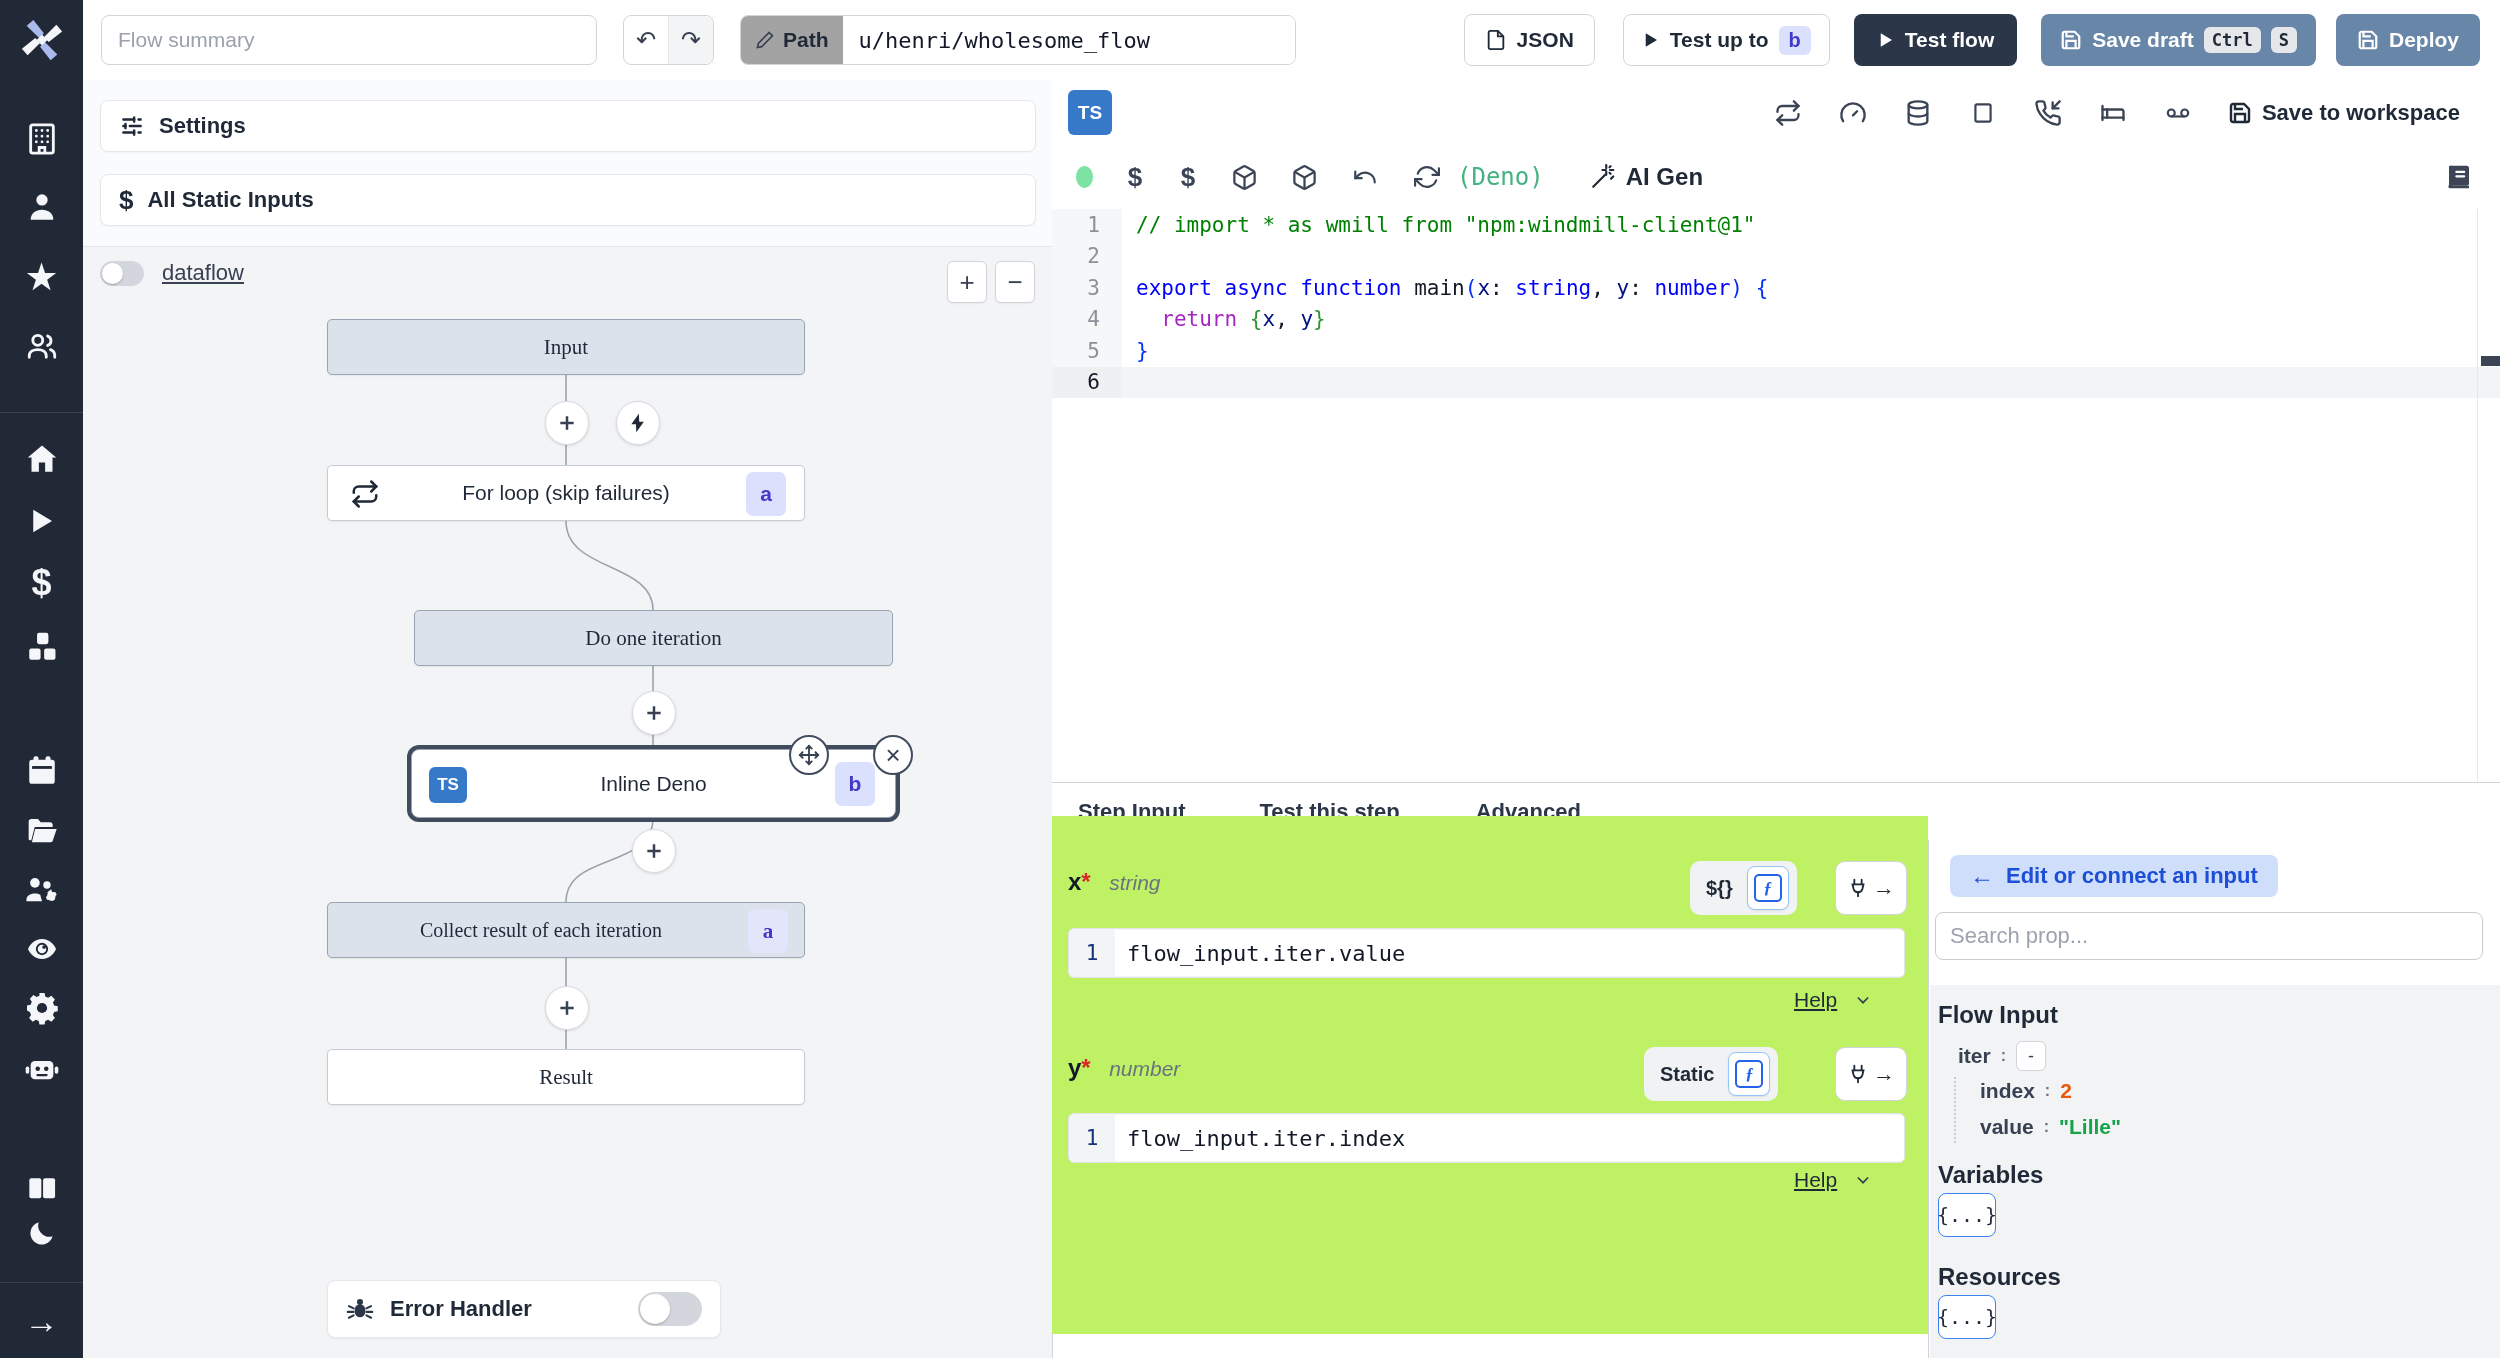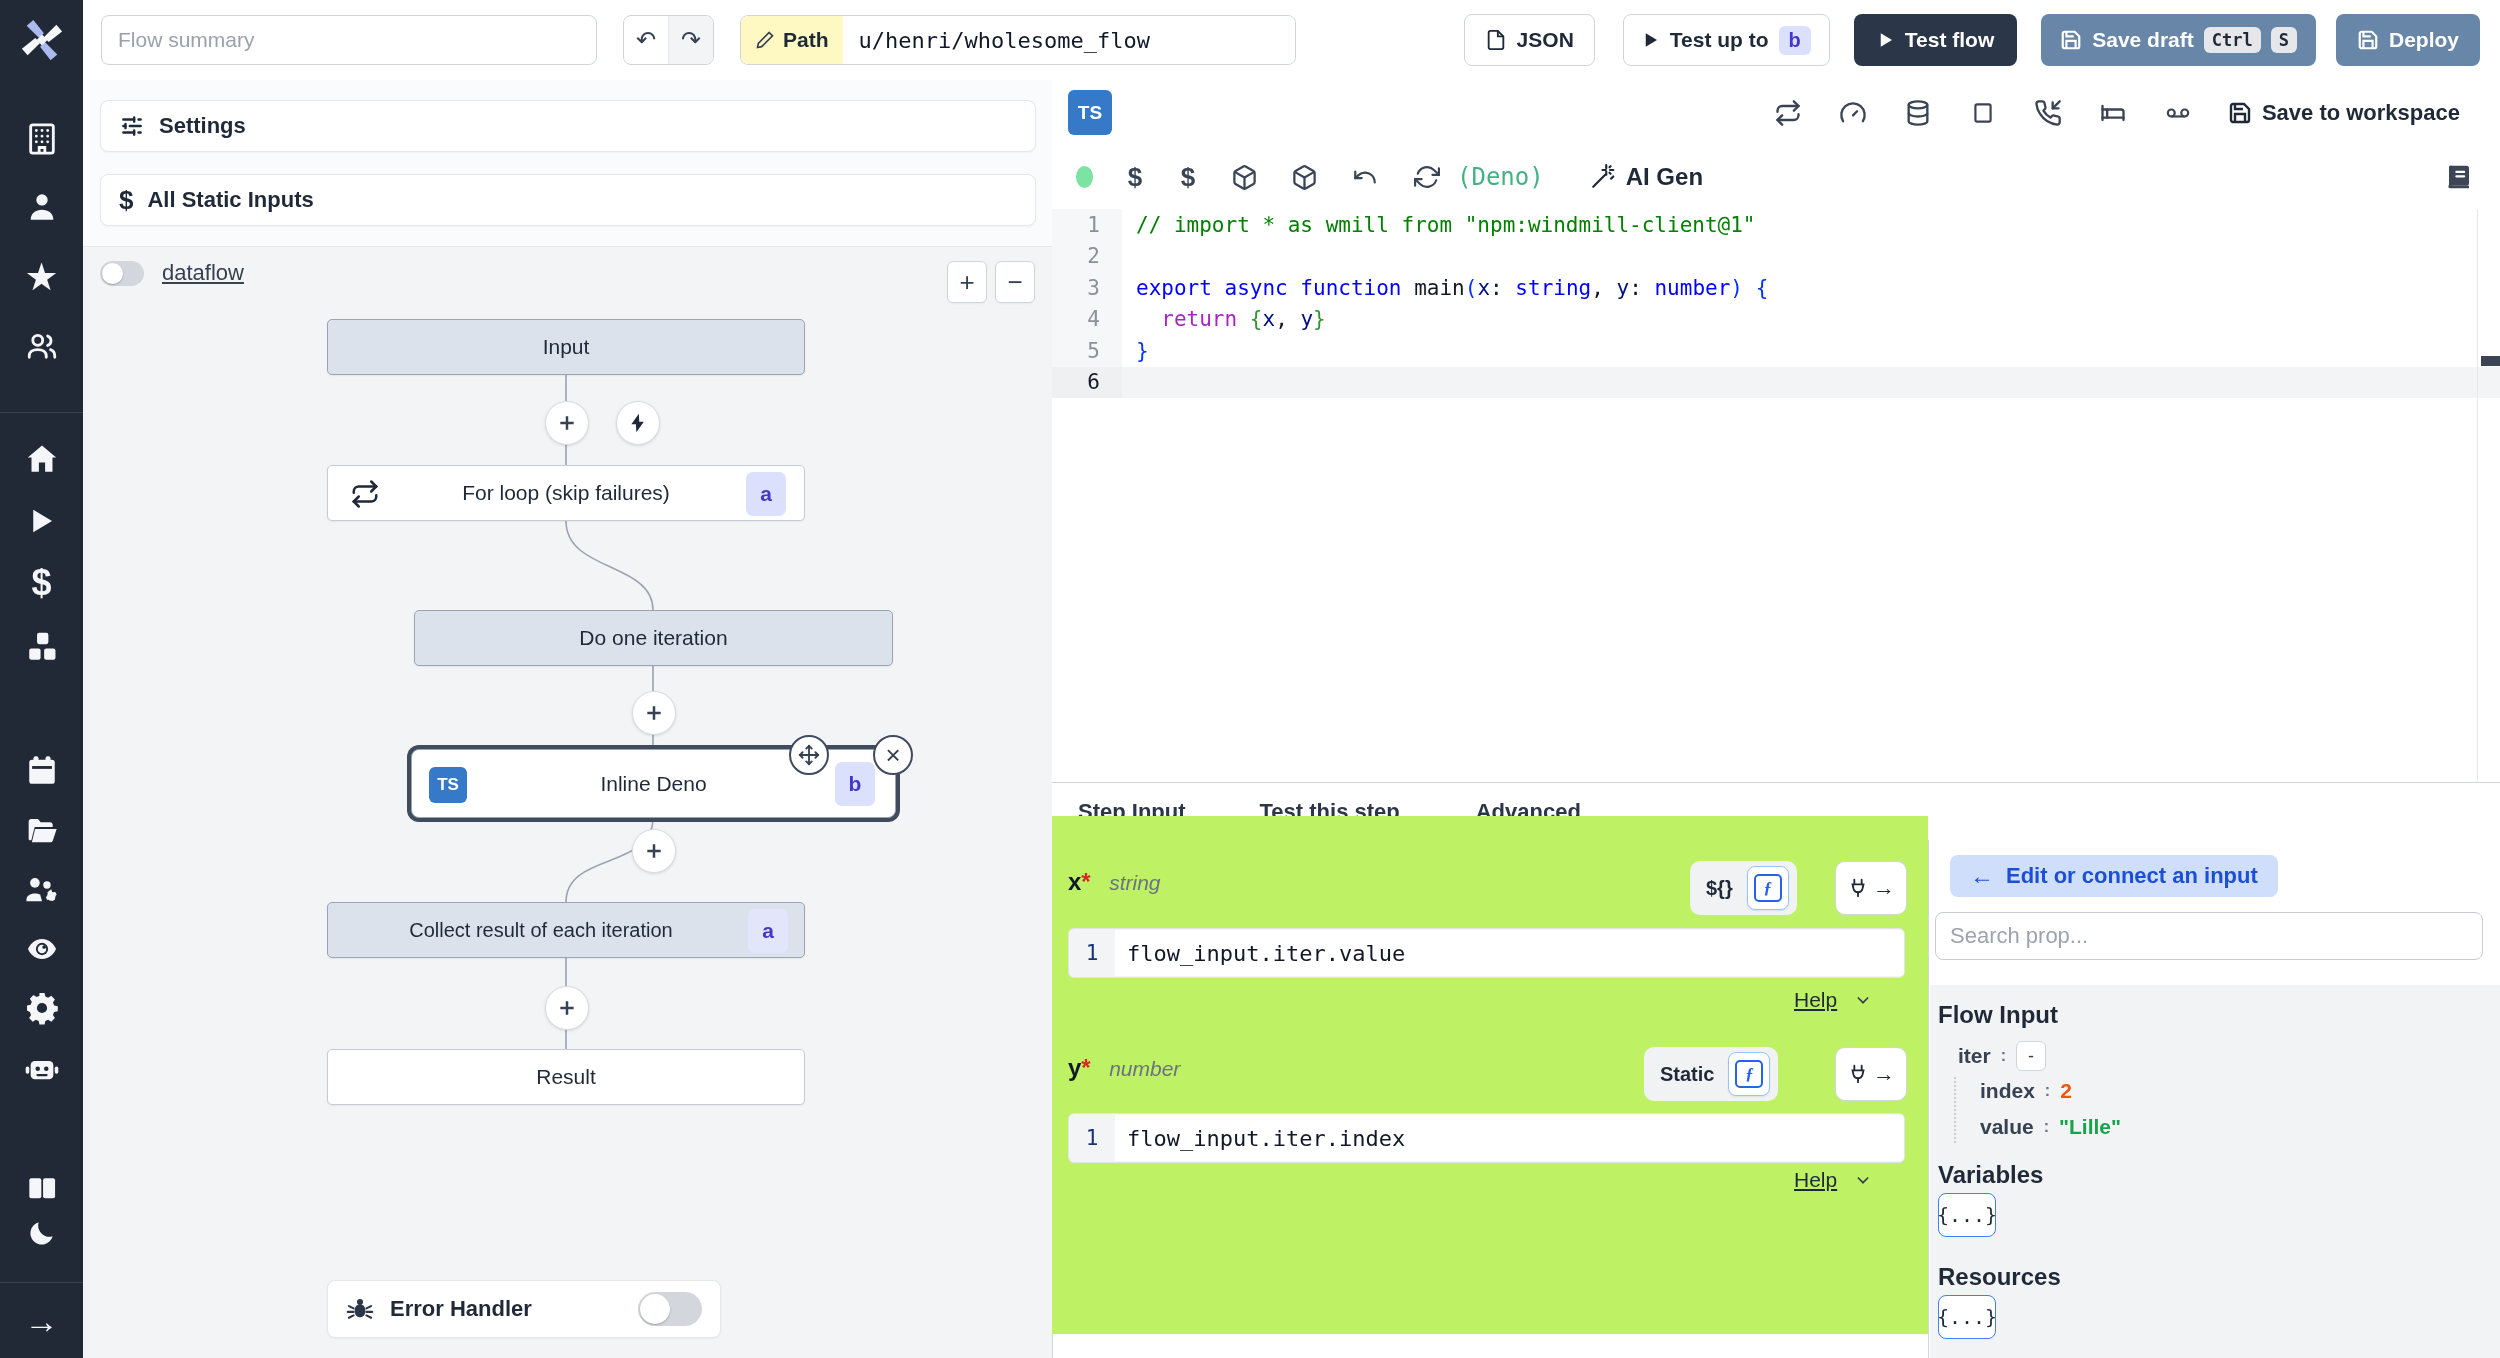--- a/index.html
+++ b/index.html
@@ -1,18 +1,18 @@
 <!DOCTYPE html>
 <html><head>
 <meta charset="utf-8">
 <style>
   html,body{margin:0;padding:0;background:#e5e7eb;}
   .app{position:relative;width:2500px;height:1358px;background:#ffffff;font-family:"Liberation Sans",sans-serif;color:#1f2937;overflow:hidden;}
   .abs{position:absolute;}
-  .mono{font-family:Liberation Sans, sans-serif;}
+  .mono{font-family:Liberation Serif, serif;}
   svg{display:block;}
   input{font-family:"Liberation Sans",sans-serif;outline:none;}
 
   
   .rail{left:0;top:0;width:83px;height:1358px;background:#222936;}
   .rail .ic{position:absolute;left:0;width:83px;display:flex;justify-content:center;align-items:center;color:#f4f6f9;}
   .rail .divider{position:absolute;left:0;width:83px;height:0;border-top:1px solid #3a4150;}
   .glyph{font-size:32px;line-height:1;color:#f4f6f9;}
 
   
@@ -22,21 +22,21 @@
   .btn{display:inline-flex;align-items:center;gap:10px;border-radius:8px;font-size:21px;font-weight:700;cursor:pointer;border:1px solid transparent;box-sizing:border-box;}
   .btn-outline{background:#fff;border-color:#d1d5db;color:#1f2937;}
   .btn-dark{background:#2b3648;color:#fff;}
   .btn-steel{background:#6886a8;color:#fff;}
   .kbd{background:#e5e7eb;color:#1f2937;border-radius:6px;padding:3px 8px;font-family:"DejaVu Sans Mono",monospace;font-size:17px;font-weight:700;}
   .badge-b{background:#dbe0fc;color:#4338ca;border-radius:6px;padding:3px 10px;font-weight:700;font-size:20px;}
   .undoredo{display:flex;border:1px solid #d1d5db;border-radius:8px;overflow:hidden;height:48px;}
   .undoredo > div{width:44px;display:flex;align-items:center;justify-content:center;font-size:24px;color:#374151;}
   .undoredo > div + div{border-left:1px solid #e5e7eb;background:#f3f4f6;}
   .pathwrap{display:flex;align-items:center;height:48px;border:1px solid #d1d5db;border-radius:8px;overflow:hidden;}
-  .pathchip{background:#fef9c3;height:100%;display:flex;align-items:center;gap:8px;padding:0 14px;font-size:21px;font-weight:700;color:#1f2937;}
+  .pathchip{background:#a3a3a3;height:100%;display:flex;align-items:center;gap:8px;padding:0 14px;font-size:21px;font-weight:700;color:#1f2937;}
 
   
   .flow{left:83px;top:80px;width:969px;height:1278px;background:#f3f4f6;border-right:1px solid #d1d5db;}
   .flow-top{position:absolute;left:0;top:0;width:100%;height:166px;background:#fafbfc;border-bottom:1px solid #e5e7eb;}
   .card{position:absolute;left:17px;width:936px;height:52px;background:#fff;border:1px solid #e5e7eb;border-radius:8px;display:flex;align-items:center;gap:14px;padding:0 18px;box-sizing:border-box;font-size:22px;font-weight:700;color:#1f2937;box-shadow:0 1px 2px rgba(0,0,0,.04);}
   .node{position:absolute;box-sizing:border-box;display:flex;align-items:center;justify-content:center;font-size:21px;color:#1f2937;border-radius:5px;box-shadow:0 1px 2px rgba(0,0,0,.06);}
   .node-gray{background:#dbe2ec;border:1px solid #9aa5b3;}
   .node-white{background:#fff;border:1px solid #c6ccd4;}
   .node-sel{background:#fff;border:1px solid #9ca3af;border-radius:8px;box-shadow:0 0 0 4px #414b5e;}
   .nbadge{position:absolute;background:#dbe0fc;color:#4338ca;font-weight:700;font-size:21px;border-radius:7px;width:40px;height:44px;display:flex;align-items:center;justify-content:center;}

